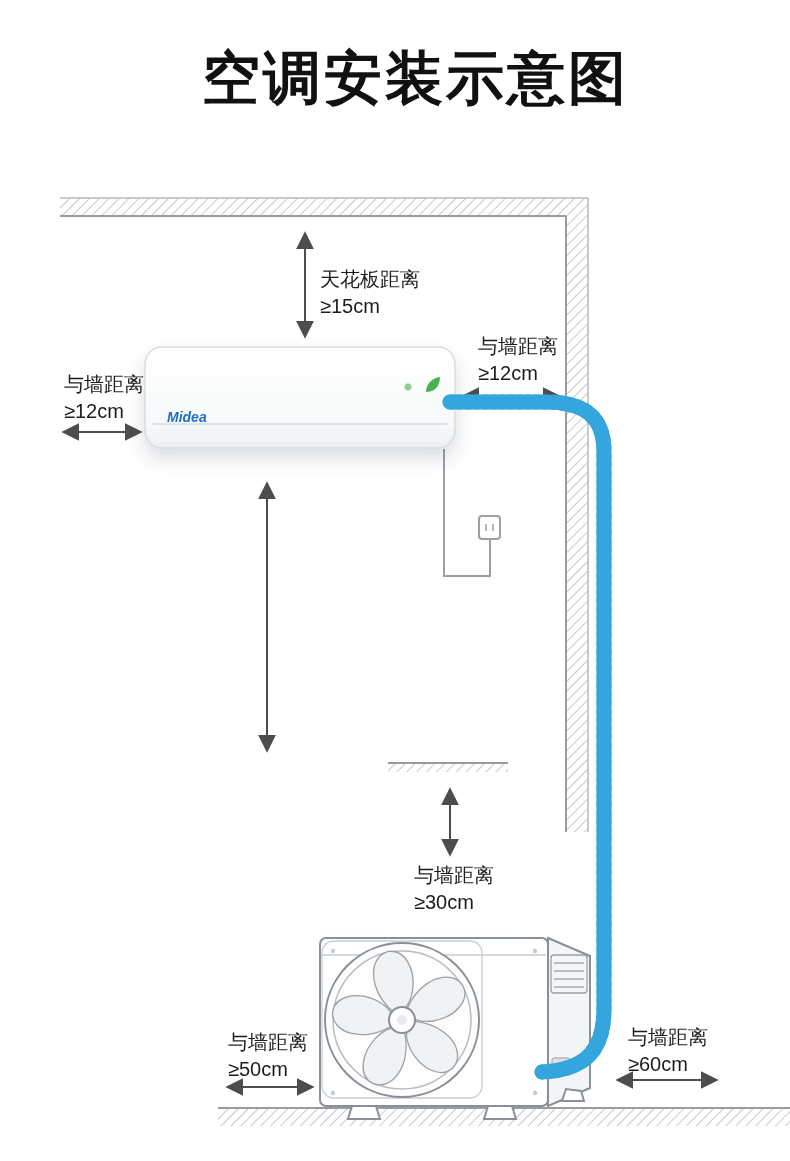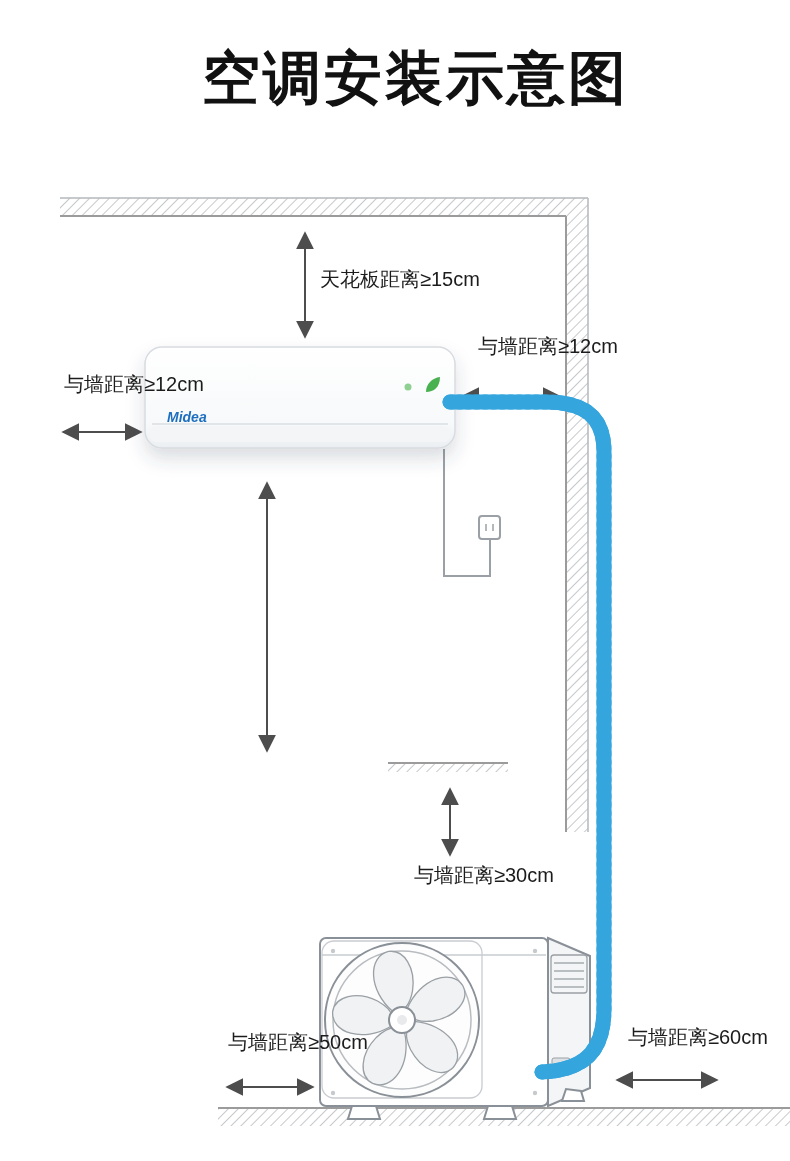--- a/index.html
+++ b/index.html
@@ -19,21 +19,21 @@
     font-size:58px;
     font-weight:900;
     letter-spacing:3px;
     color:#111111;
   }
   .diagram{position:absolute;left:0;top:0;width:790px;height:1161px;}
   svg{position:absolute;left:0;top:0;}
   .dim-label{
     position:absolute;
     display:flex;
-    flex-direction:row;
+    flex-direction:column;
     font-size:20px;
     line-height:27px;
     color:#1c1c1c;
     font-weight:400;
     white-space:nowrap;
   }
 </style>
 </head>
 <body>
 

